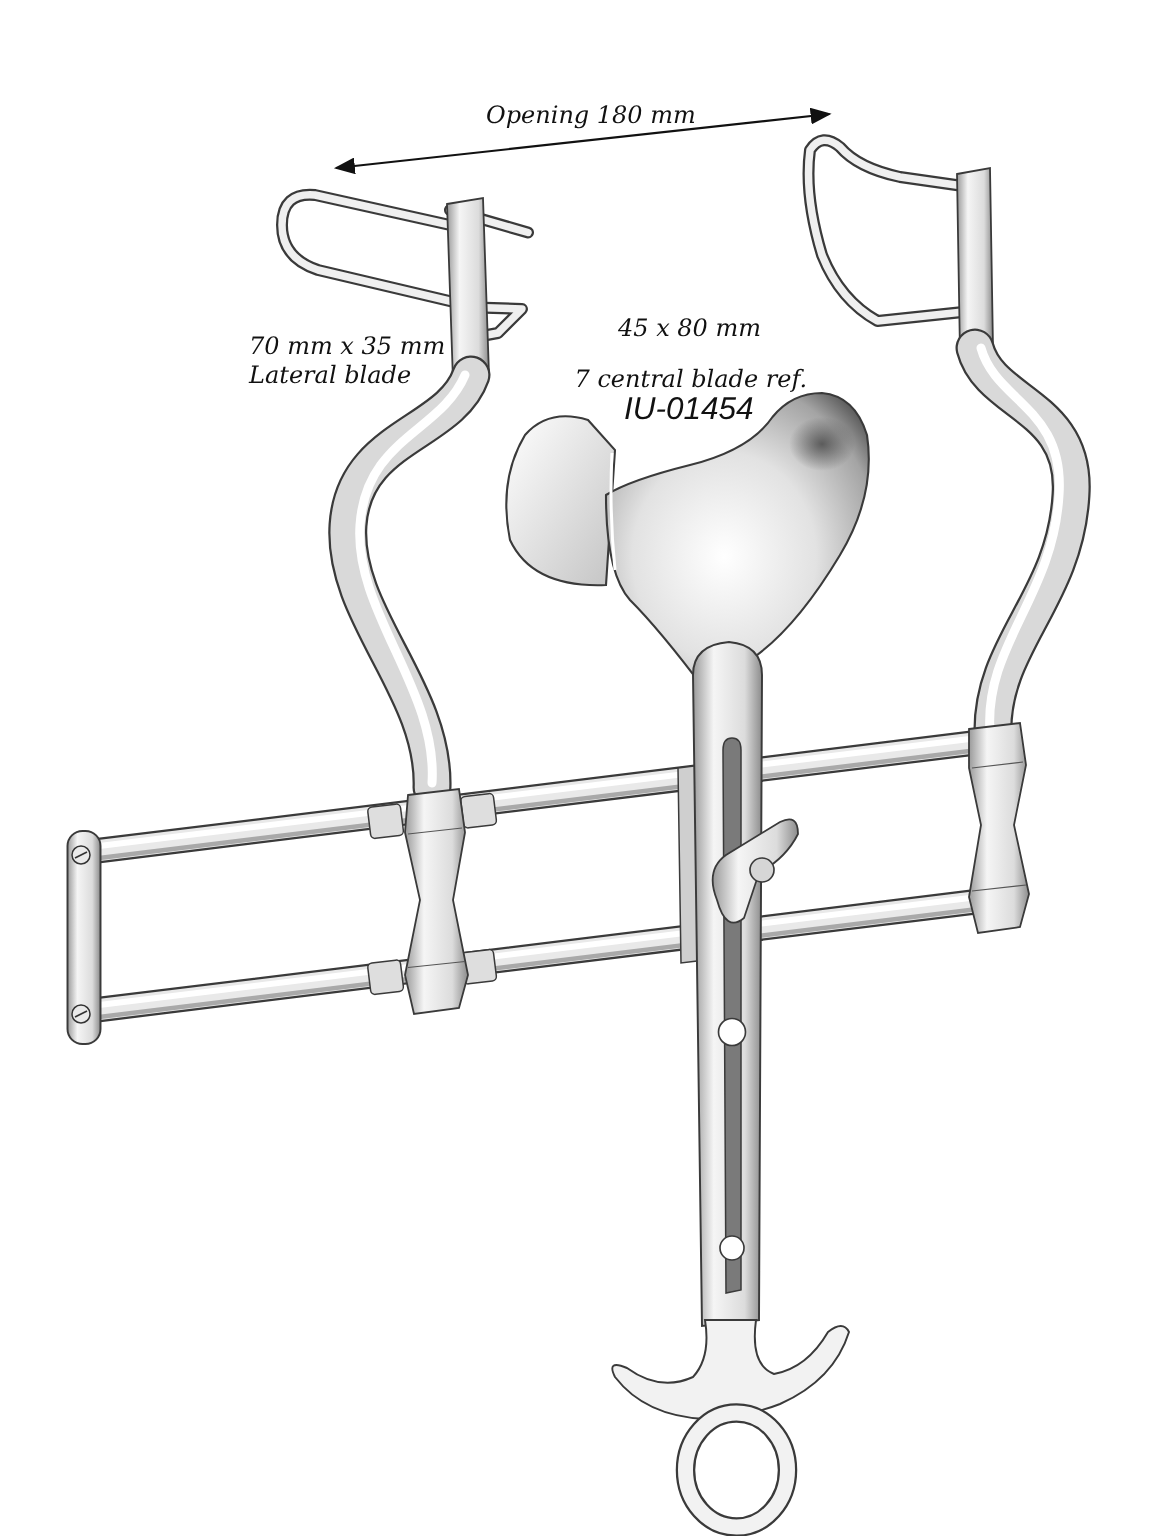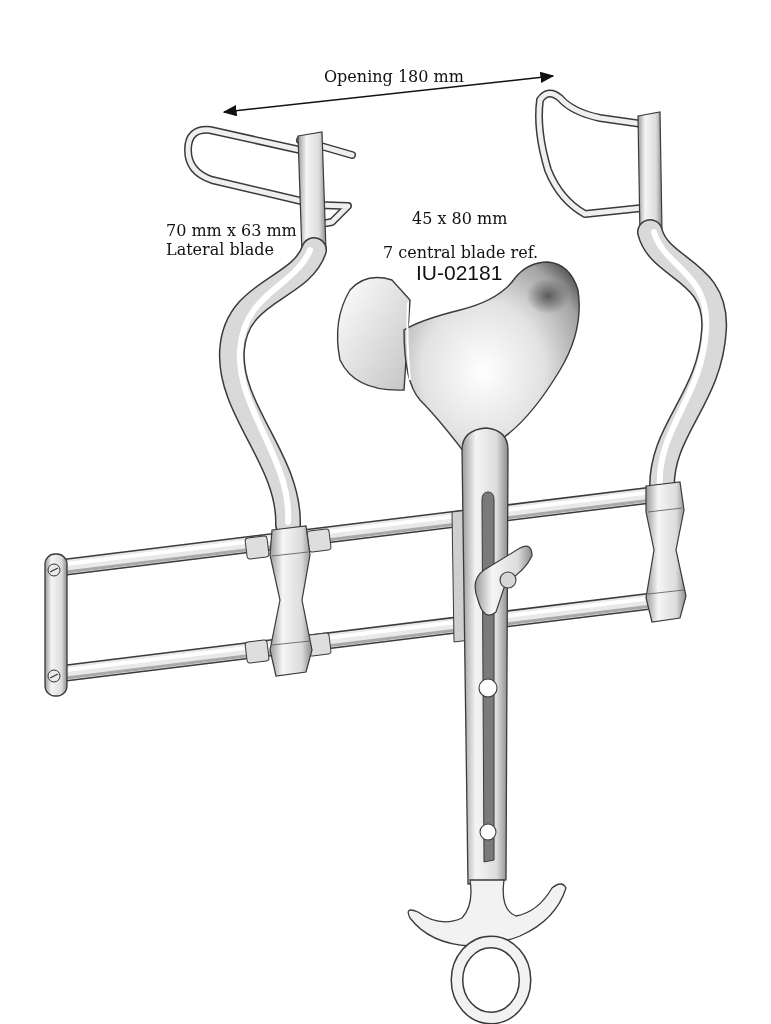--- a/index.html
+++ b/index.html
@@ -1,17 +1,17 @@
 <!DOCTYPE html>
 <html><head>
 <meta charset="utf-8">
 <style>
   html,body{margin:0;padding:0;background:#ffffff;}
   body{width:771px;height:1024px;position:relative;overflow:hidden;font-family:"DejaVu Serif","Liberation Serif",serif;}
-  #stage{position:absolute;left:0;top:0;width:662px;height:1024px;}
+  #stage{position:absolute;left:0;top:0;width:662px;height:1024px;font-style:italic;}
   .label{position:absolute;color:#111;font-family:"DejaVu Serif","Liberation Serif",serif;font-size:16px;line-height:18px;white-space:nowrap;}
   .ref{position:absolute;color:#111;font-family:"Liberation Sans","DejaVu Sans",sans-serif;font-size:21px;line-height:22px;white-space:nowrap;}
   svg{position:absolute;left:0;top:0;}
 </style>
 </head>
 <body>
 
 <div id="stage">
 <svg width="771" height="1024" viewBox="0 0 771 1024">
   <defs>
@@ -143,18 +143,18 @@
   </g>
 
   <g>
     <path d="M470,880 Q474,905 462,918 Q440,928 418,912 Q404,906 410,918 Q430,944 470,946 Q500,944 520,936 Q556,920 566,888 Q562,880 552,888 Q538,912 516,916 Q500,910 504,880 Z" fill="#f2f2f2" stroke="#3a3a3a" stroke-width="1.3"></path>
     <ellipse cx="491" cy="980" rx="34" ry="38" fill="none" stroke="#3a3a3a" stroke-width="13"></ellipse>
     <ellipse cx="491" cy="980" rx="34" ry="38" fill="none" stroke="#f2f2f2" stroke-width="10"></ellipse>
   </g>
 </svg>
 
   <div class="label" style="left:324px;top:68px;">Opening 180 mm</div>
-  <div class="label" style="left:166px;top:222px;">70 mm x 63 mm</div>
+  <div class="label" style="left:166px;top:222px;">70 mm x 35 mm</div>
   <div class="label" style="left:166px;top:241px;">Lateral blade</div>
   <div class="label" style="left:412px;top:210px;">45 x 80 mm</div>
   <div class="label" style="left:383px;top:244px;">7 central blade ref.</div>
-  <div class="ref" style="left:416px;top:262px;">IU-02181</div>
+  <div class="ref" style="left:416px;top:262px;">IU-01454</div>
 </div>
 
 </body></html>

